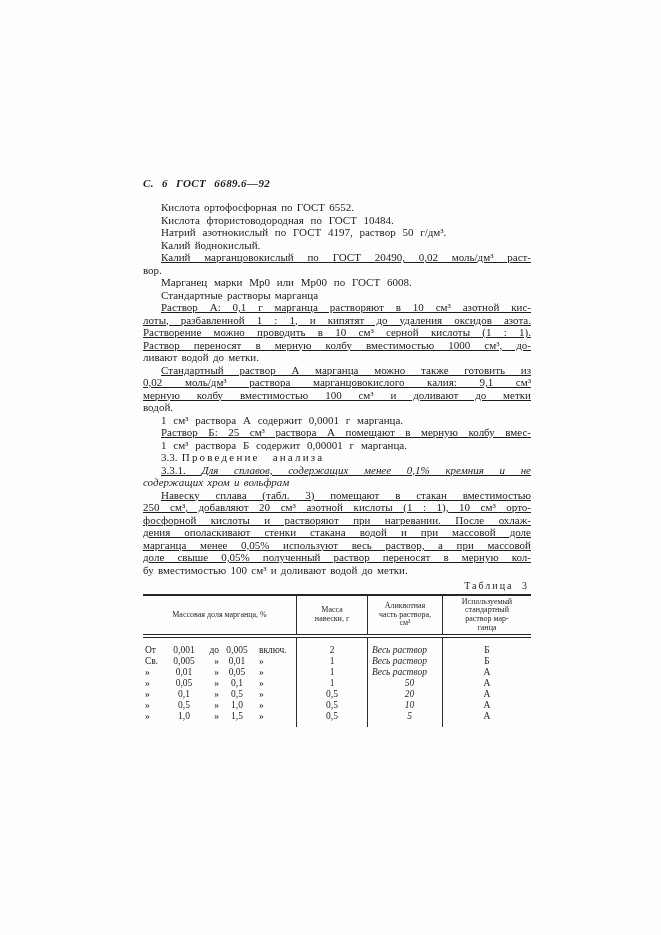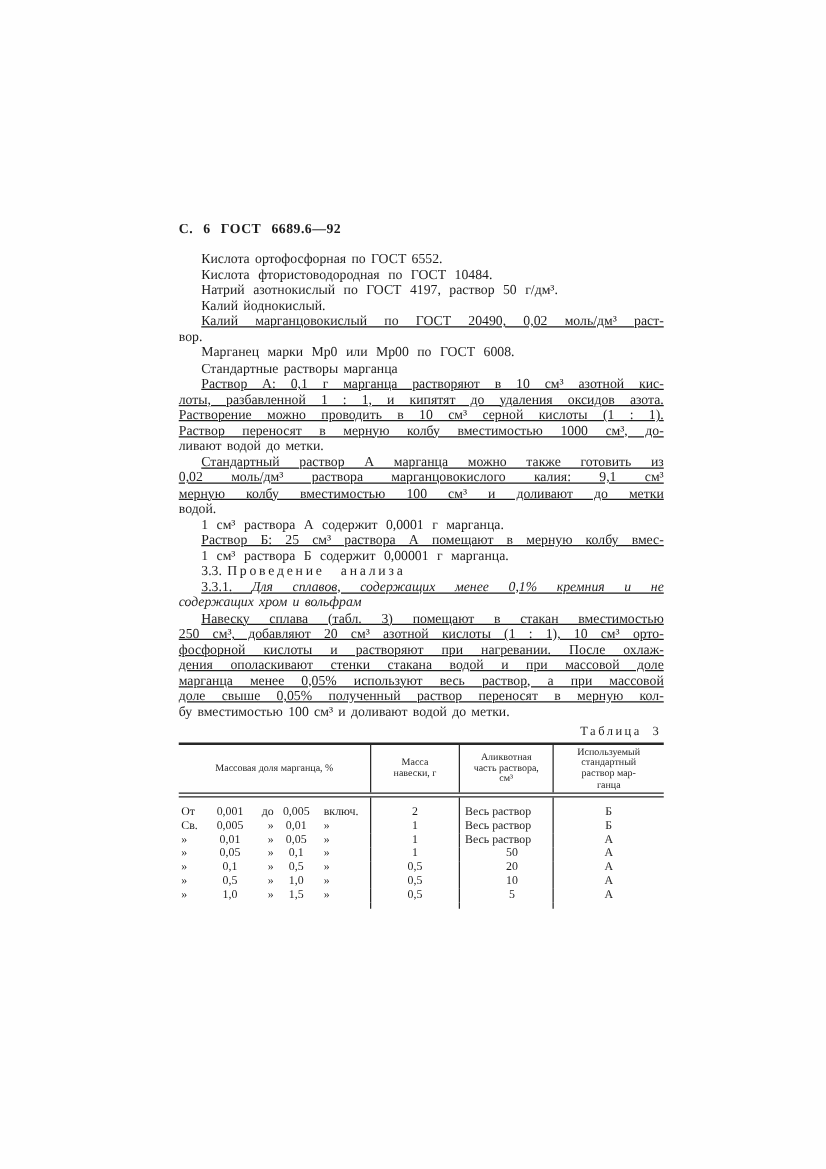--- a/index.html
+++ b/index.html
@@ -17,20 +17,21 @@
     left:143px;top:177px;
     width:388px;
   }
   .doc-header{
     font-size:11px;
     font-weight:bold;
     letter-spacing:.4px;
     word-spacing:5px;
     line-height:13px;
     white-space:nowrap;
+    font-style:italic;
   }
   .body-text{margin-top:11px;}
   .line{
     font-size:11px;
     line-height:12.5px;
     word-spacing:1.5px;
     white-space:normal;
   }
   .line.in{padding-left:18px;}
   .line.j{
@@ -84,21 +85,21 @@
   }
   .td{
     box-sizing:border-box;
     padding:0 2px;
   }
   .tbody > .td:nth-child(4n+2),
   .tbody > .td:nth-child(4n+3),
   .tbody > .td:nth-child(4n){border-left:1px solid #2b2b2b;}
   .tbody > .td.r1{padding-top:7px;}
   .td.c-mass,.td.c-sol{text-align:center;}
-  .td.c-aliq{padding-left:4px;}
+  .td.c-aliq{padding-left:4px;font-style:italic;}
   .td.c-aliq.num{text-align:center;padding-left:11px;}
   .td.ext{height:5px;}
   .range{display:flex;}
   .range .ra{width:22px;}
   .range .rb{width:34px;text-align:center;}
   .range .rc{width:18px;text-align:right;}
   .range .rd{width:36px;text-align:center;}
   .range .re{padding-left:4px;}
 </style>
 </head>

